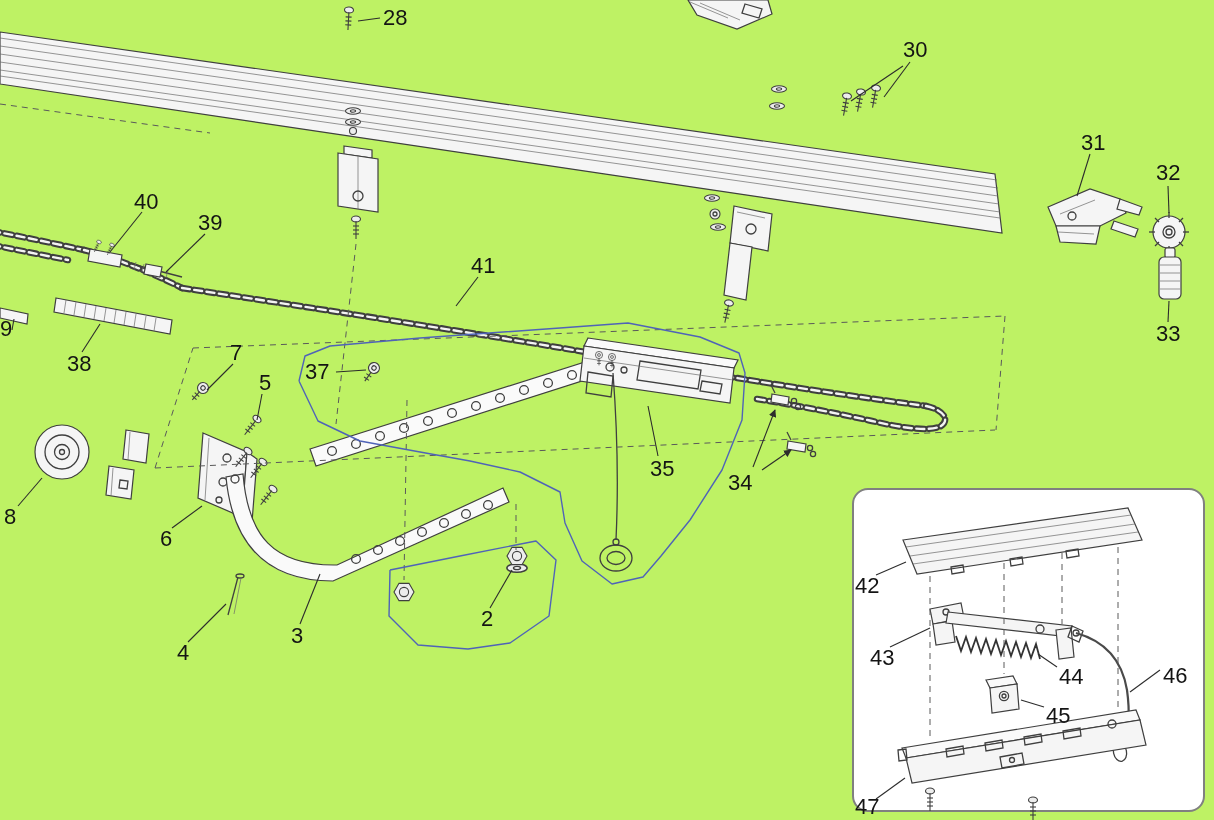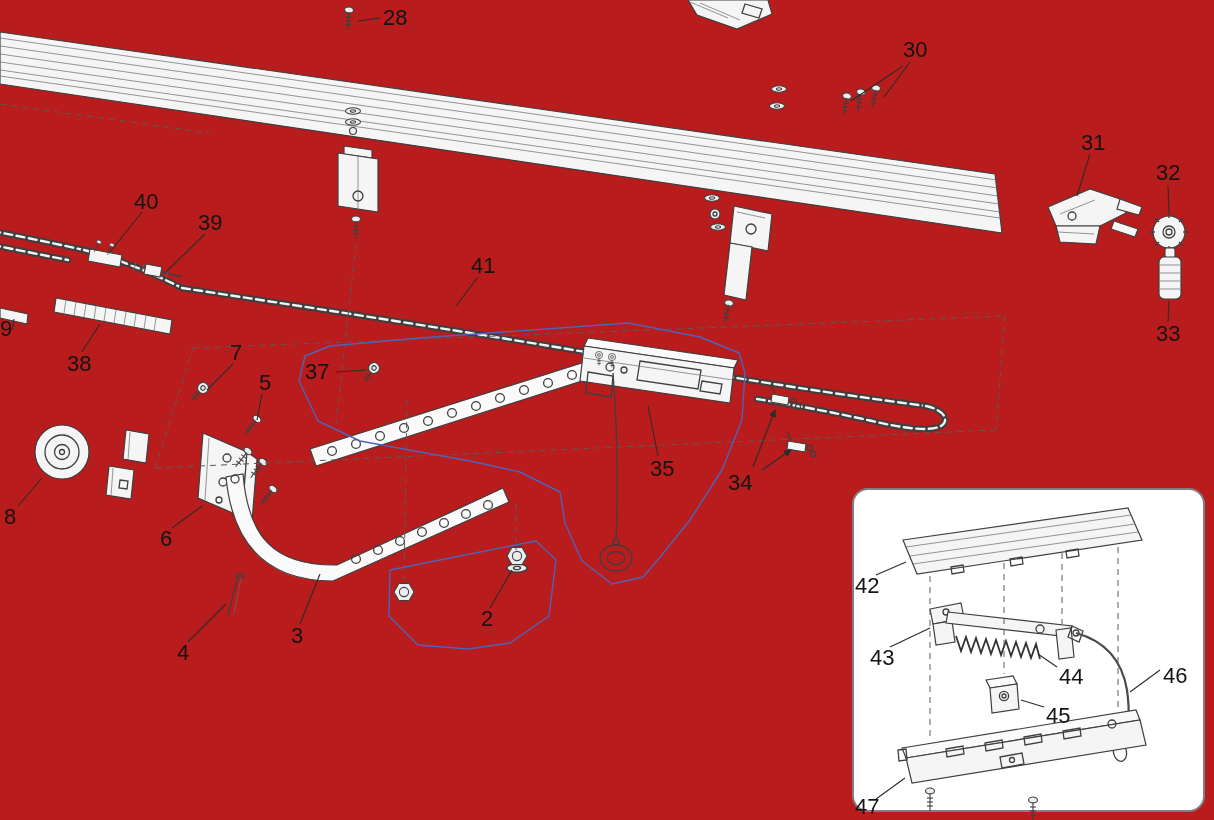--- a/index.html
+++ b/index.html
@@ -1,16 +1,16 @@
 <!DOCTYPE html>
 <html><head>
 <meta charset="utf-8">
 <style>
   html,body{margin:0;padding:0;background:#fff;}
-  .stage{position:relative;width:1214px;height:820px;background:#b91c1c;overflow:hidden;
+  .stage{position:relative;width:1214px;height:820px;background:#bef264;overflow:hidden;
          font-family:"Liberation Sans",sans-serif;}
   svg{display:block}
   .ln{stroke:#3f3f3f;stroke-width:1.3;fill:none}
   .fill{fill:#f5f5f5;stroke:#3f3f3f;stroke-width:1.2}
   .fillL{fill:#fafafa;stroke:#3f3f3f;stroke-width:1.2}
   .thin{stroke:#6a6a6a;stroke-width:.7;fill:none}
   .dash{stroke:#5a5a5a;stroke-width:1;stroke-dasharray:6 5;fill:none}
   .blue{stroke:#4f63b8;stroke-width:1.4;fill:none;stroke-linejoin:round}
   .leader{stroke:#2c2c2c;stroke-width:1.1;fill:none}
   .lbl{font-size:22px;fill:#141414}

